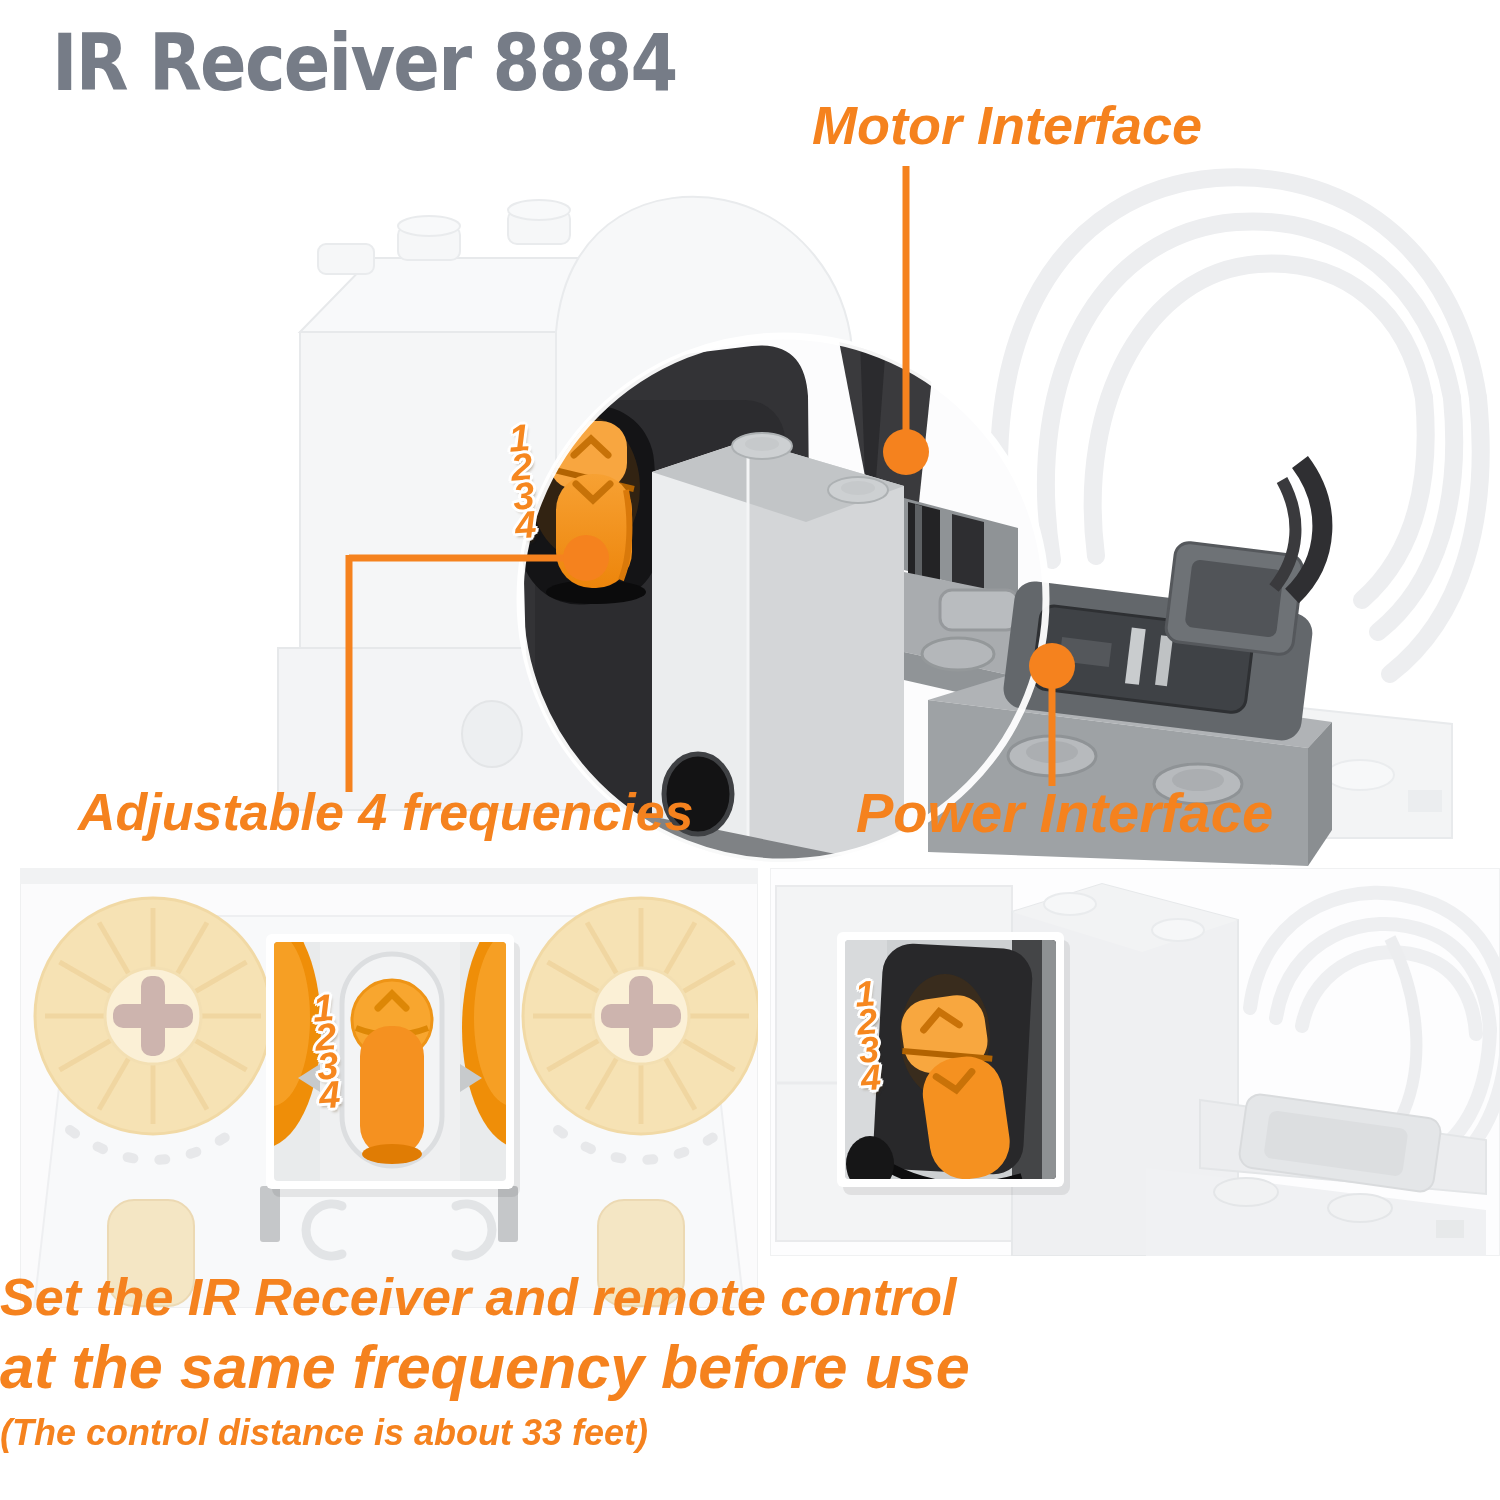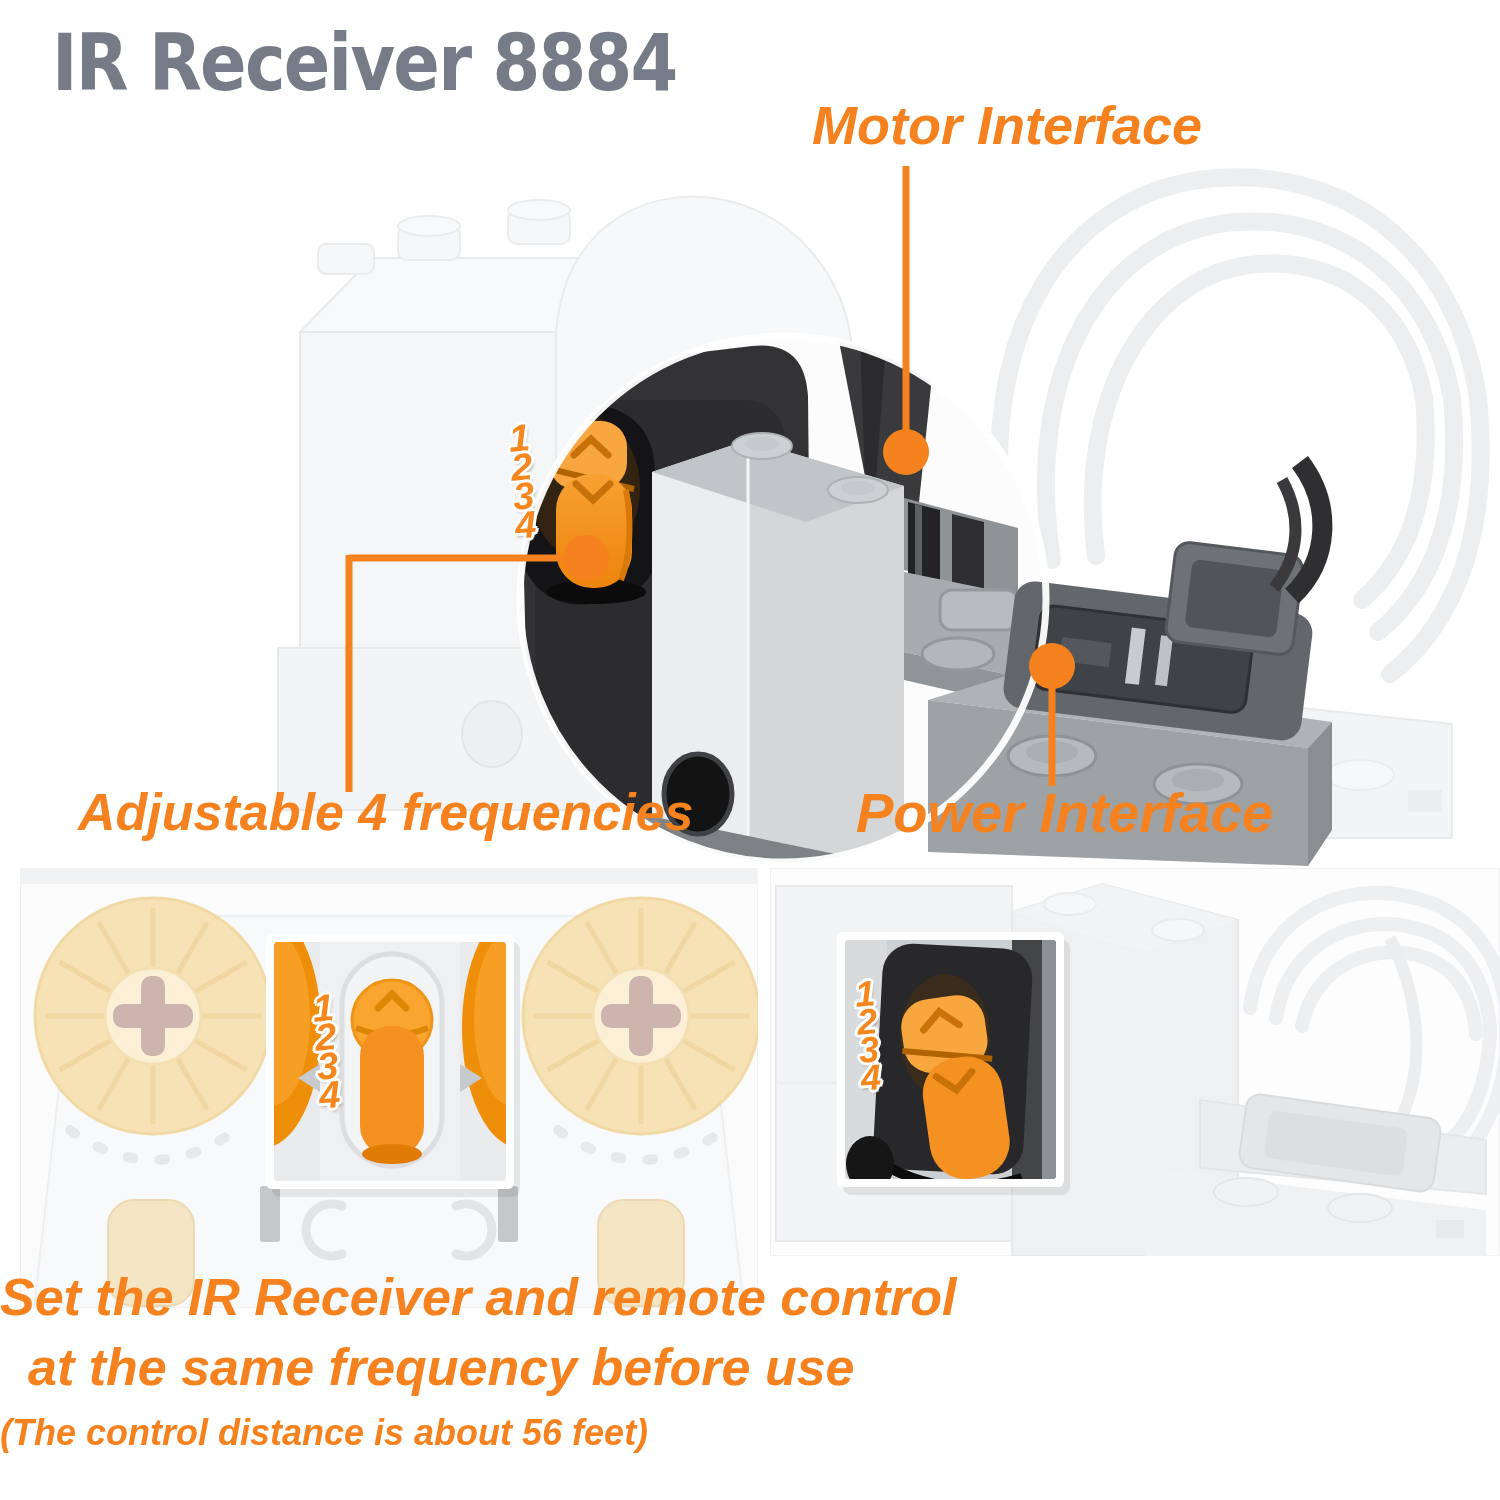--- a/index.html
+++ b/index.html
@@ -27,21 +27,21 @@
                         2px 4px 3px rgba(80,50,0,.35);}
   .freq-main{left:512px;top:424px;}
   .freq-main .freq-num{font-size:38px;line-height:29px;}
   .freq-remote{left:296px;top:126px;}
   .freq-remote .freq-num{font-size:38px;line-height:29px;}
   .freq-receiver{left:88px;top:112px;}
   .freq-receiver .freq-num{font-size:36px;line-height:28px;}
   .footer{position:absolute;left:0;top:1262px;width:1500px;text-align:left;
           color:var(--accent,#F5821E);font-style:italic;font-weight:bold;}
   .footer-line1{font-size:52px;line-height:70px;}
-  .footer-line2{font-size:52px;line-height:70px;margin-left:28px;}
+  .footer-line2{font-size:61px;line-height:70px;}
   .footer-line3{font-size:36px;line-height:62px;}
 </style>
 </head>
 <body>
 
 <div class="canvas">
 
   <div class="title">IR Receiver 8884</div>
 
   <div class="callout-label label-motor">Motor Interface</div>
@@ -336,16 +336,16 @@
       <span class="freq-num">1</span>
       <span class="freq-num">2</span>
       <span class="freq-num">3</span>
       <span class="freq-num">4</span>
     </div>
   </div>
 
   <div class="footer">
     <div class="footer-line1">Set the IR Receiver and remote control</div>
     <div class="footer-line2">at the same frequency before use</div>
-    <div class="footer-line3">(The control distance is about 56 feet)</div>
+    <div class="footer-line3">(The control distance is about 33 feet)</div>
   </div>
 
 </div>
 
 </body></html>

